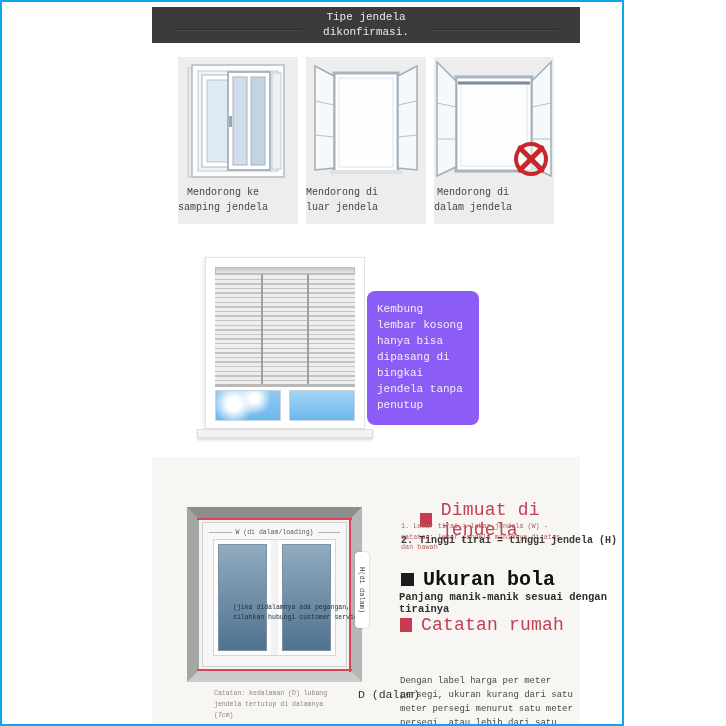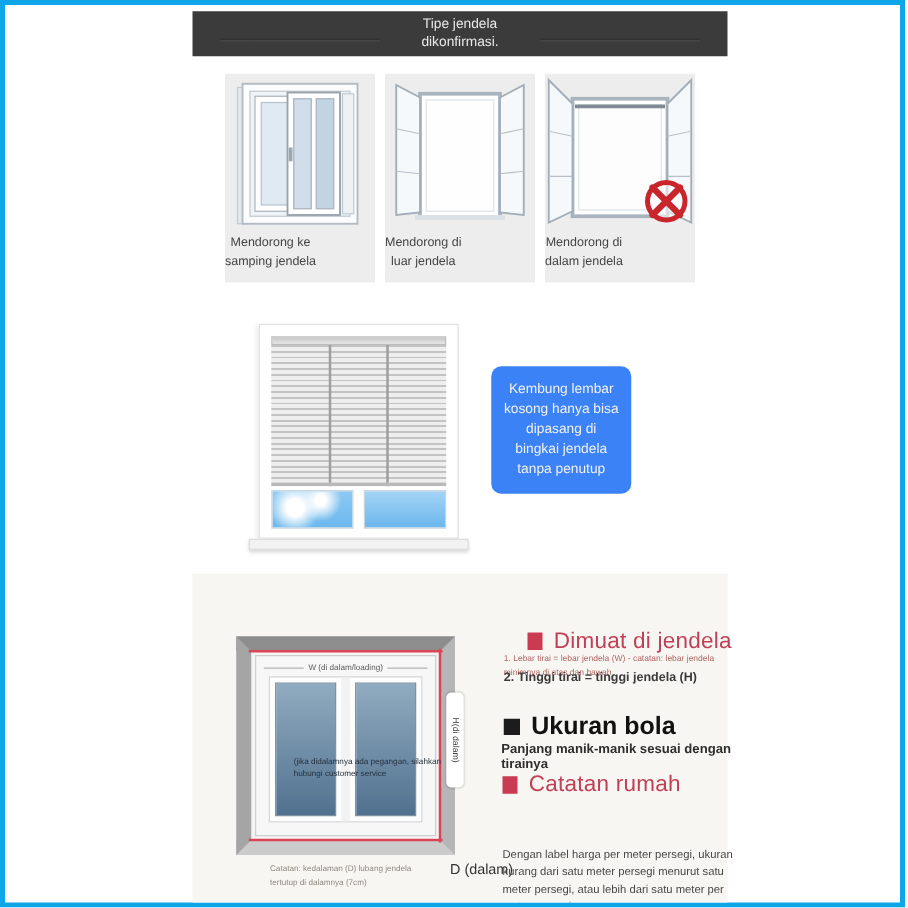--- a/index.html
+++ b/index.html
@@ -1,18 +1,18 @@
 <!DOCTYPE html>
 <html><head>
 <meta charset="utf-8">
 <style>
   html,body{margin:0;padding:0;background:#fff;}
   body{font-family:"Liberation Sans","DejaVu Sans",sans-serif;}
-  #stage{position:relative;width:724px;height:726px;background:#fff;overflow:hidden;
-         border:4px solid #0ea5e9;box-sizing:border-box;}
+  #stage{position:relative;width:624px;height:726px;background:#fff;overflow:hidden;
+         border:2px solid #0ea5e9;box-sizing:border-box;font-family:Liberation Mono, monospace;}
 
   
   .band{position:absolute;left:150px;top:5px;width:428px;height:36px;background:#3b3b3b;
         display:flex;align-items:center;justify-content:center;}
   .band-title{color:#e9e9e9;font-size:11px;line-height:1.35;text-align:center;white-space:pre-line;}
   .band-line{position:absolute;top:22px;height:2px;width:128px;background:linear-gradient(#222,#555);}
   .band-line.l{left:22px;} .band-line.r{right:22px;}
 
   
   .cards{position:absolute;left:150px;top:55px;width:428px;height:167px;
@@ -37,22 +37,22 @@
   .bw-pane.left{background:
       radial-gradient(circle at 28% 45%, #ffffff 14%, rgba(255,255,255,0) 42%),
       radial-gradient(circle at 60% 25%, #ffffff 10%, rgba(255,255,255,0) 38%),
       linear-gradient(#8ec9f3,#6db8ee);}
   .bw-pane.right{background:linear-gradient(#a4d4f6,#6cb7ed);}
   .bw-mullion{width:8px;background:#fff;}
   .bw-sill{position:absolute;left:0;top:172px;width:176px;height:9px;background:#f2f2f2;
            border:1px solid #ddd;box-sizing:border-box;box-shadow:0 2px 3px rgba(0,0,0,.15);}
 
   
-  .callout{position:absolute;left:389px;top:289px;width:112px;min-height:88px;background:#3b82f6;
-           border-radius:8px;box-sizing:border-box;padding:11px 10px;text-align:center;}
+  .callout{position:absolute;left:365px;top:289px;width:112px;min-height:88px;background:#8b5cf6;
+           border-radius:8px;box-sizing:border-box;padding:11px 10px;}
   .callout-text{color:#f1f1f1;font-size:11px;line-height:1.45;}
 
   
   .panel{position:absolute;left:150px;top:455px;width:428px;height:267px;background:#f7f6f3;}
 
   .niche{position:absolute;left:185px;top:505px;width:175px;height:175px;box-sizing:border-box;
          border:12px solid;border-color:#8d8d8d #b6b6b6 #cbcbcb #a5a5a5;background:#f4f4f4;}
   .win-frame{position:absolute;left:3px;right:3px;top:3px;bottom:3px;background:#f7f7f7;
              border:1px solid #cfcfcf;}
   .meas-w{position:absolute;left:-2px;right:-2px;top:-1px;height:2px;background:#d94456;}

